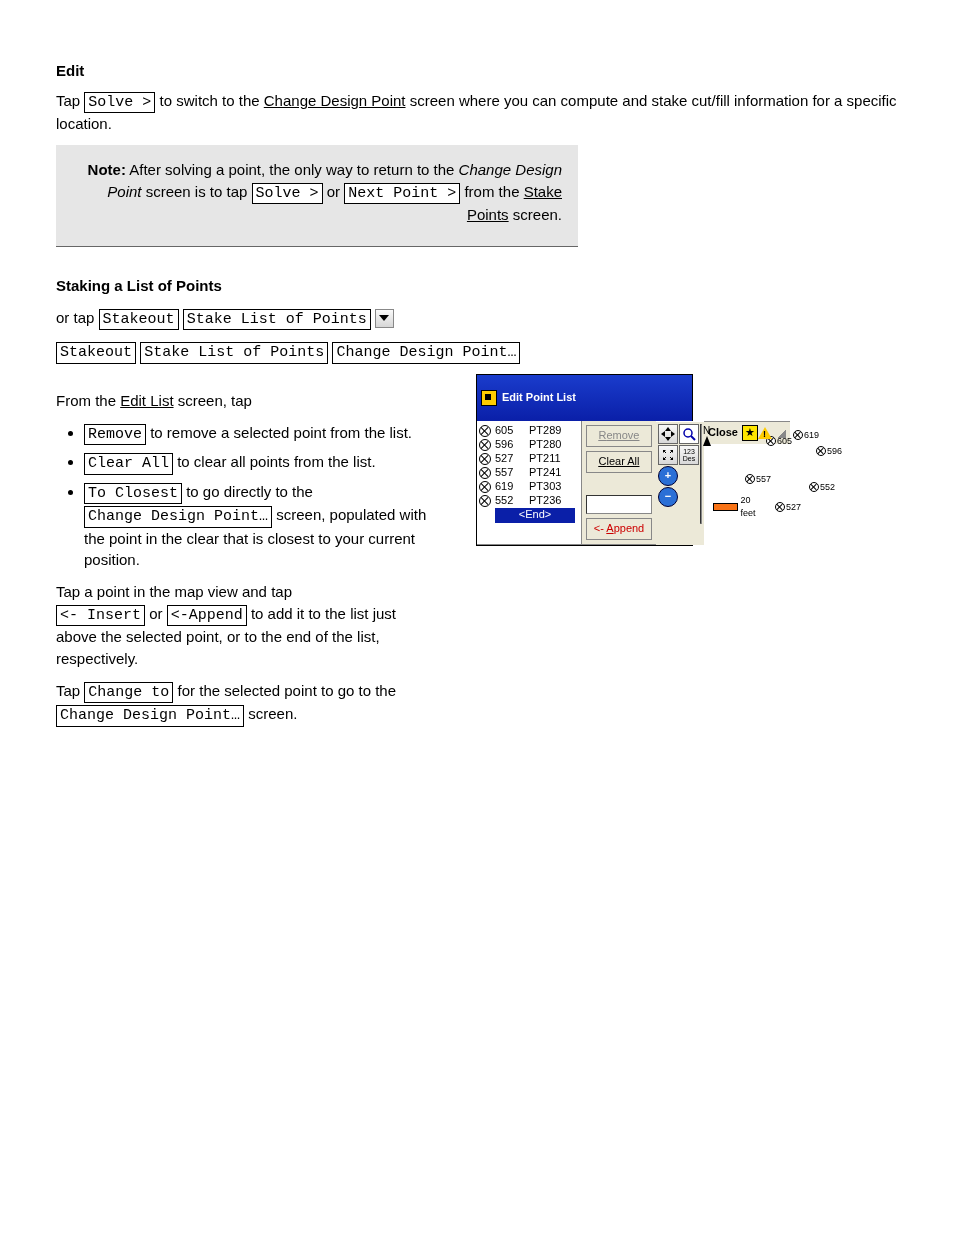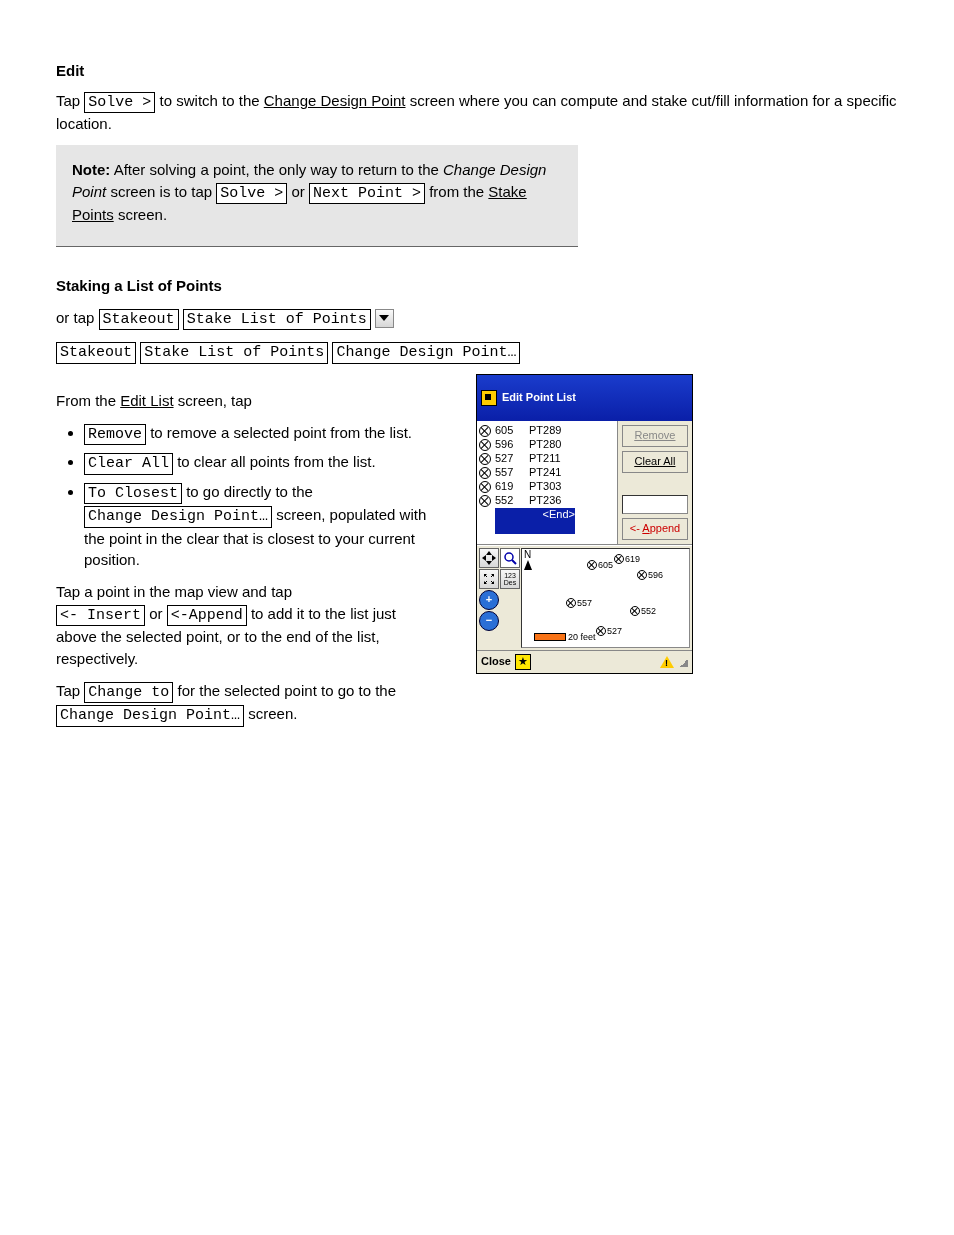--- a/index.html
+++ b/index.html
@@ -35,20 +35,21 @@
     white-space: nowrap;
     font-family: Liberation Mono, monospace;
   }
   .underline { text-decoration: underline; }
   .note-box {
     background: #e6e6e6;
     border-bottom: 1px solid #666;
     padding: 14px 16px 20px 16px;
     margin: 10px 0 28px 0;
     width: 490px;
+    text-align: right;
   }
   .note-label { font-weight: bold; }
   .subhead {
     font-weight: bold;
     font-size: 15px;
     margin: 28px 0 10px 0;
   }
   .dd {
     display: inline-block;
     width: 17px;
@@ -109,21 +110,21 @@
     position: relative;
   }
   .epl-titleicon:after {
     content: "";
     position: absolute;
     left: 3px; top: 3px; width: 6px; height: 6px;
     background: #000;
   }
   .epl-body {
     display: flex;
-    flex-direction: column;
+    flex-direction: row;
   }
   .epl-top {
     display: flex;
     background: #fff;
     border-bottom: 1px solid #888;
   }
   .epl-list {
     flex: 1;
     padding: 2px 0;
   }
@@ -145,23 +146,23 @@
     content: "";
     position: absolute;
     left: 4px; top: 0; width: 1px; height: 10px; background: #000;
   }
   .epl-sym:before { transform: rotate(45deg); }
   .epl-sym:after  { transform: rotate(-45deg); }
   .epl-end {
     grid-column: 1 / span 3;
     background: #0a1fa8;
     color: #fff;
-    text-align: right;
+    text-align: center;
     margin: 1px 4px 2px 16px;
-    height: 26px;
+    height: 15px;
     line-height: 13px;
   }
   .epl-btns {
     width: 66px;
     padding: 4px;
     display: flex;
     flex-direction: column;
     gap: 4px;
     background: #ece9d8;
     border-left: 1px solid #888;

